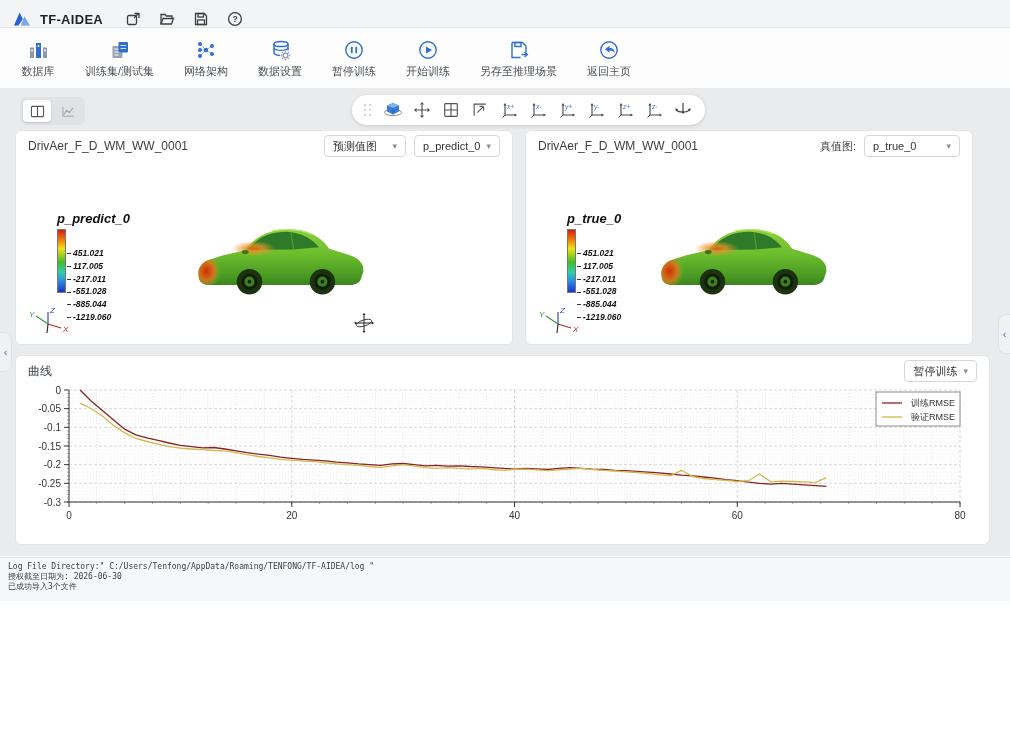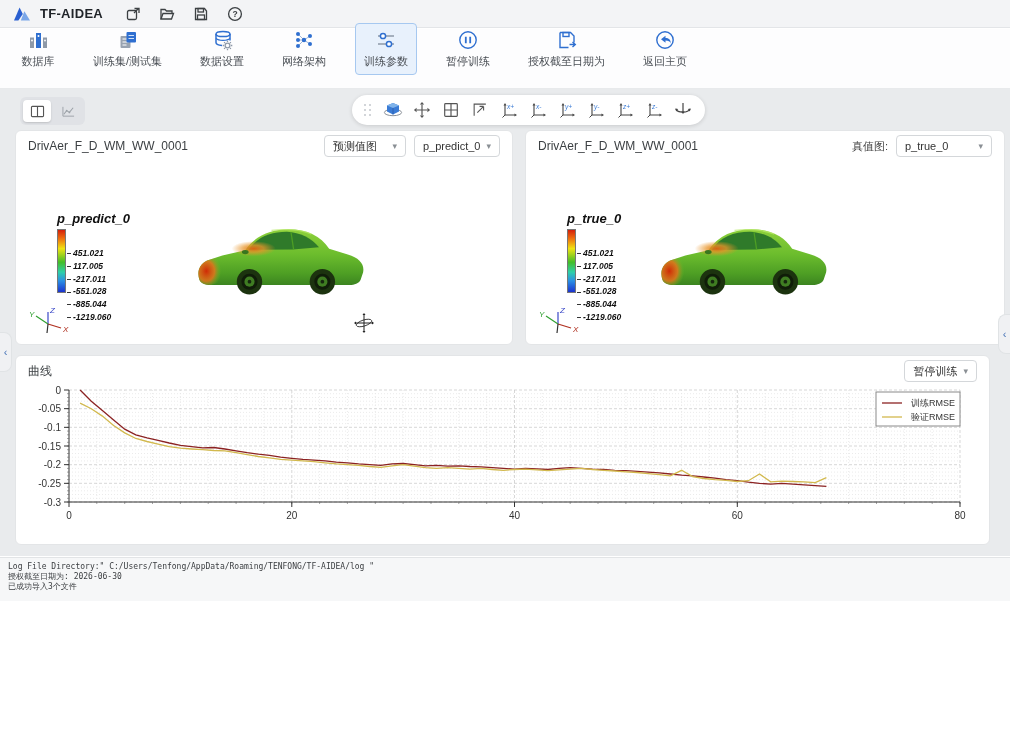--- a/index.html
+++ b/index.html
@@ -1,29 +1,29 @@
 <!DOCTYPE html>
 <html><head>
 <meta charset="utf-8">
 <style>
   * { margin:0; padding:0; box-sizing:border-box; }
   body { background:#fff; font-family:"Liberation Sans", sans-serif; }
   .screen { position:relative; width:1010px; height:732px; background:#fff; overflow:hidden; }
 
   
   .titlebar { position:absolute; top:0; left:0; right:0; height:28px; background:#f3f4f6;
-    border-bottom:1px solid #e3e5e8; display:flex; align-items:center; padding-left:12px; }
+    border-bottom:1px solid #e3e5e8; display:flex; align-items:flex-end; padding-left:12px; }
   .app-name { font-weight:bold; font-size:13px; color:#1f2328; margin-left:8px; letter-spacing:.3px; }
   .tb-icons { display:flex; gap:18px; margin-left:22px; }
   .tb-btn { width:16px; height:16px; cursor:pointer; }
   .tb-btn svg { display:block; }
 
   
   .ribbon { position:absolute; top:29px; left:0; right:0; height:60px; background:#fdfdfe;
-    border-bottom:1px solid #e8eaec; display:flex; align-items:flex-end; padding:13px 12px; gap:20px; }
+    border-bottom:1px solid #e8eaec; display:flex; align-items:center; padding:13px 12px; gap:12px; }
   .ribbon-item { display:flex; flex-direction:column; align-items:center; justify-content:center;
     gap:3px; min-width:52px; height:52px; padding:3px 8px; border:1px solid transparent; border-radius:4px; cursor:pointer; }
   .ribbon-item.active { background:#e8f1fc; border-color:#a6c8f0; }
   .ribbon-label { font-size:11px; color:#4a4f55; white-space:nowrap; }
   .ribbon-item svg { display:block; }
 
   
   .workspace { position:absolute; top:89px; left:0; right:0; height:467px; background:#e9ebed; }
 
   .toggle-group { position:absolute; left:20px; top:8px; background:#e0e2e6; border-radius:6px;
@@ -33,21 +33,21 @@
   .toggle-btn.selected { background:#fff; box-shadow:0 1px 2px rgba(0,0,0,.15); }
 
   .view-toolbar { position:absolute; left:352px; top:6px; height:30px; background:#fff;
     border-radius:15px; box-shadow:0 1px 4px rgba(0,0,0,.14); display:flex; align-items:center;
     padding:0 12px; gap:9px; }
   .drag-dots { display:grid; grid-template-columns:repeat(2,3px); grid-auto-rows:3px; gap:2px; margin-right:2px; cursor:grab; }
   .drag-dots i { width:2px; height:2px; background:#c3c7cc; border-radius:50%; }
   .vt-btn { width:20px; height:20px; display:flex; align-items:center; justify-content:center; cursor:pointer; }
 
   
-  .viewer-row { position:absolute; top:41px; left:15px; right:5px; height:215px; display:flex; gap:12px; }
+  .viewer-row { position:absolute; top:41px; left:15px; right:37px; height:215px; display:flex; gap:12px; }
   .card { background:#fff; border:1px solid #e3e5e7; border-radius:6px; }
   .viewer-card.left { width:498px; }
   .viewer-card.right { flex:1; }
   .card-header { height:30px; display:flex; align-items:center; padding:0 12px; gap:8px; }
   .card-title { font-size:12px; color:#3c4043; }
   .spacer { flex:1; }
   .dropdown { height:22px; border:1px solid #d4d7da; border-radius:4px; background:#fff;
     display:flex; align-items:center; justify-content:space-between; gap:6px; padding:0 8px;
     font-size:11px; color:#333; cursor:pointer; }
   .dropdown .caret { color:#8a8f94; font-size:9px; }
@@ -177,69 +177,67 @@
       <svg width="22" height="22" viewBox="0 0 22 22">
         <rect x="3.5" y="7" width="10" height="12" rx="1" fill="#98a2b0"></rect>
         <path d="M5.5 10h6M5.5 13h6M5.5 16h4" stroke="#fff" stroke-width="1"></path>
         <rect x="9.5" y="3" width="9.5" height="10.5" rx="1" fill="#2f6fd0"></rect>
         <path d="M11.5 6.5h5.5M11.5 9.5h5.5" stroke="#cfe0f7" stroke-width="1"></path>
       </svg>
       <span class="ribbon-label">训练集/测试集</span>
     </div>
     <div class="ribbon-item">
       <svg width="22" height="22" viewBox="0 0 22 22">
-        <ellipse cx="12" cy="5" rx="7" ry="2.6" fill="none" stroke="#2f6fd0" stroke-width="1.5"></ellipse>
-        <path d="M5 5v8.5c0 1.5 2.6 2.7 6 2.9" fill="none" stroke="#2f6fd0" stroke-width="1.5"></path>
-        <path d="M19 5v6.5" fill="none" stroke="#2f6fd0" stroke-width="1.5"></path>
-        <path d="M5 9.3c1.2 1.2 3.9 2 7 2 3.1 0 5.8-.8 7-2" fill="none" stroke="#2f6fd0" stroke-width="1.2"></path>
-        <g fill="none" stroke="#8e99a8" stroke-width="1.3">
-          <circle cx="16.5" cy="16.5" r="2.4"></circle>
-          <path d="M16.5 13v-1.3M16.5 21.3V20M13 16.5h-1.3M21.3 16.5H20M14 14l-.9-.9M19.9 19.9l-.9-.9M14 19l-.9.9M19.9 13.1l-.9.9"></path>
-        </g>
-      </svg>
-      <span class="ribbon-label">数据设置</span>
-    </div>
-    <div class="ribbon-item">
-      <svg width="22" height="22" viewBox="0 0 22 22">
         <path d="M5 5L11 11M5 11L11 11M5 17L11 11M11 11L17 7M11 11L17 15" stroke="#9fb6d8" stroke-width="1"></path>
         <g fill="#2f6fd0">
             <circle cx="5" cy="5" r="2"></circle>
             <circle cx="5" cy="11" r="2"></circle>
             <circle cx="5" cy="17" r="2"></circle>
             <circle cx="11" cy="11" r="2.2"></circle>
             <circle cx="17" cy="7" r="2"></circle>
             <circle cx="17" cy="15" r="2"></circle>
           </g>
       </svg>
       <span class="ribbon-label">网络架构</span>
     </div>
-    <div class="ribbon-item active">
+    <div class="ribbon-item">
       <svg width="22" height="22" viewBox="0 0 22 22">
-        <path d="M3 7h16" stroke="#8e99a8" stroke-width="1.5"></path>
-        <circle cx="8" cy="7" r="2.6" fill="#fff" stroke="#2f6fd0" stroke-width="1.5"></circle>
-        <path d="M3 15h16" stroke="#8e99a8" stroke-width="1.5"></path>
-        <circle cx="14" cy="15" r="2.6" fill="#fff" stroke="#2f6fd0" stroke-width="1.5"></circle>
-      </svg>
-      <span class="ribbon-label">训练参数</span>
+        <ellipse cx="12" cy="5" rx="7" ry="2.6" fill="none" stroke="#2f6fd0" stroke-width="1.5"></ellipse>
+        <path d="M5 5v8.5c0 1.5 2.6 2.7 6 2.9" fill="none" stroke="#2f6fd0" stroke-width="1.5"></path>
+        <path d="M19 5v6.5" fill="none" stroke="#2f6fd0" stroke-width="1.5"></path>
+        <path d="M5 9.3c1.2 1.2 3.9 2 7 2 3.1 0 5.8-.8 7-2" fill="none" stroke="#2f6fd0" stroke-width="1.2"></path>
+        <g fill="none" stroke="#8e99a8" stroke-width="1.3">
+          <circle cx="16.5" cy="16.5" r="2.4"></circle>
+          <path d="M16.5 13v-1.3M16.5 21.3V20M13 16.5h-1.3M21.3 16.5H20M14 14l-.9-.9M19.9 19.9l-.9-.9M14 19l-.9.9M19.9 13.1l-.9.9"></path>
+        </g>
+      </svg>
+      <span class="ribbon-label">数据设置</span>
     </div>
     <div class="ribbon-item">
       <svg width="22" height="22" viewBox="0 0 22 22">
         <circle cx="11" cy="11" r="8.2" fill="none" stroke="#2f6fd0" stroke-width="1.4"></circle>
         <path d="M8.8 7.8v6.4M13.2 7.8v6.4" stroke="#2f6fd0" stroke-width="1.8"></path>
       </svg>
       <span class="ribbon-label">暂停训练</span>
+    </div>
+    <div class="ribbon-item">
+      <svg width="22" height="22" viewBox="0 0 22 22">
+        <circle cx="11" cy="11" r="8.2" fill="none" stroke="#2f6fd0" stroke-width="1.4"></circle>
+        <path d="M9 7.5v7l6-3.5z" fill="#2f6fd0"></path>
+      </svg>
+      <span class="ribbon-label">开始训练</span>
     </div>
     <div class="ribbon-item">
       <svg width="22" height="22" viewBox="0 0 22 22" fill="none" stroke="#2f6fd0" stroke-width="1.4">
         <path d="M4 3.5h10.5L18 7v6.5"></path>
           <path d="M4 3.5v15h8.5"></path>
           <rect x="7" y="3.5" width="6" height="4"></rect>
         <path d="M13.5 15.5h5.5M16.5 13l2.8 2.5-2.8 2.5"></path>
       </svg>
-      <span class="ribbon-label">授权截至日期为</span>
+      <span class="ribbon-label">另存至推理场景</span>
     </div>
     <div class="ribbon-item">
       <svg width="22" height="22" viewBox="0 0 22 22">
         <circle cx="11" cy="11" r="8.2" fill="none" stroke="#2f6fd0" stroke-width="1.4"></circle>
         <path d="M11.5 6.8L7 10.3l4.5 3.5v-2.2c2.8 0 4.5 1 5.3 2.8 0-3.6-2.1-5.4-5.3-5.4z" fill="#2f6fd0"></path>
       </svg>
       <span class="ribbon-label">返回主页</span>
     </div>
   </nav>
 

